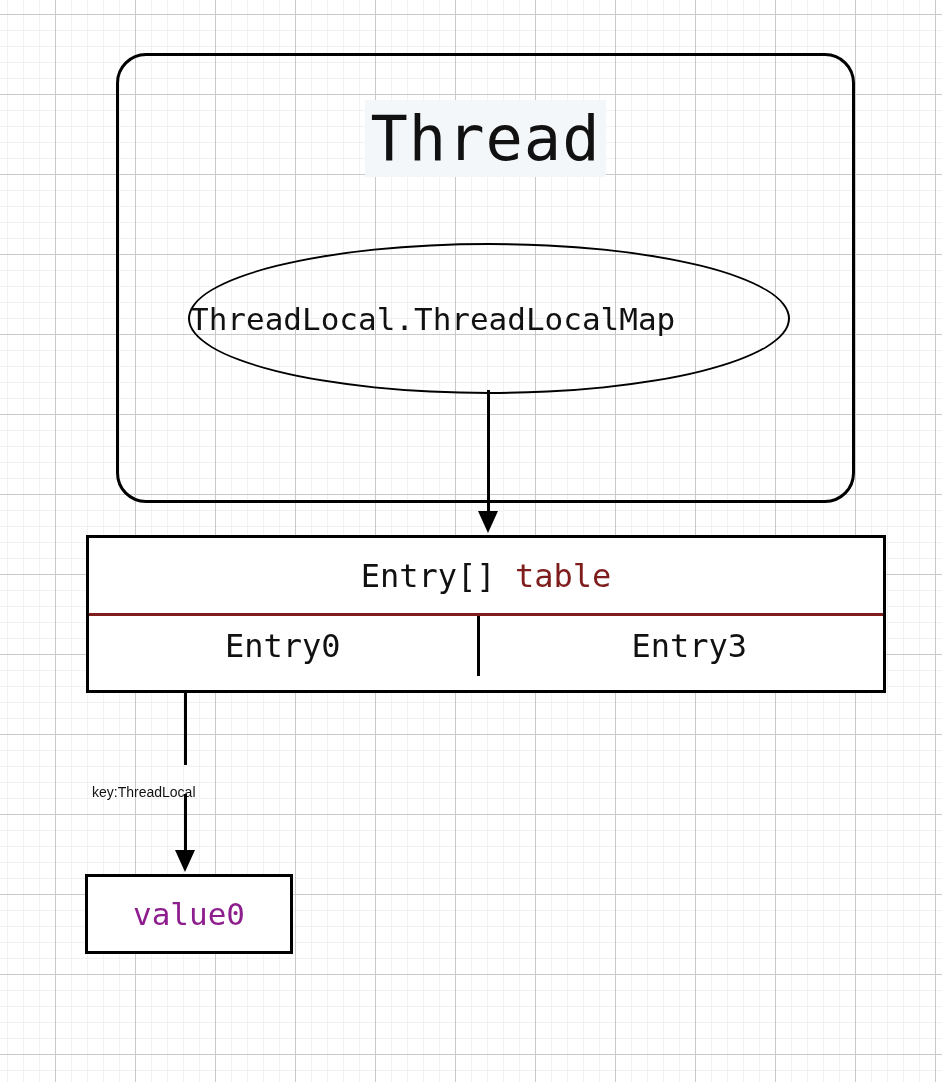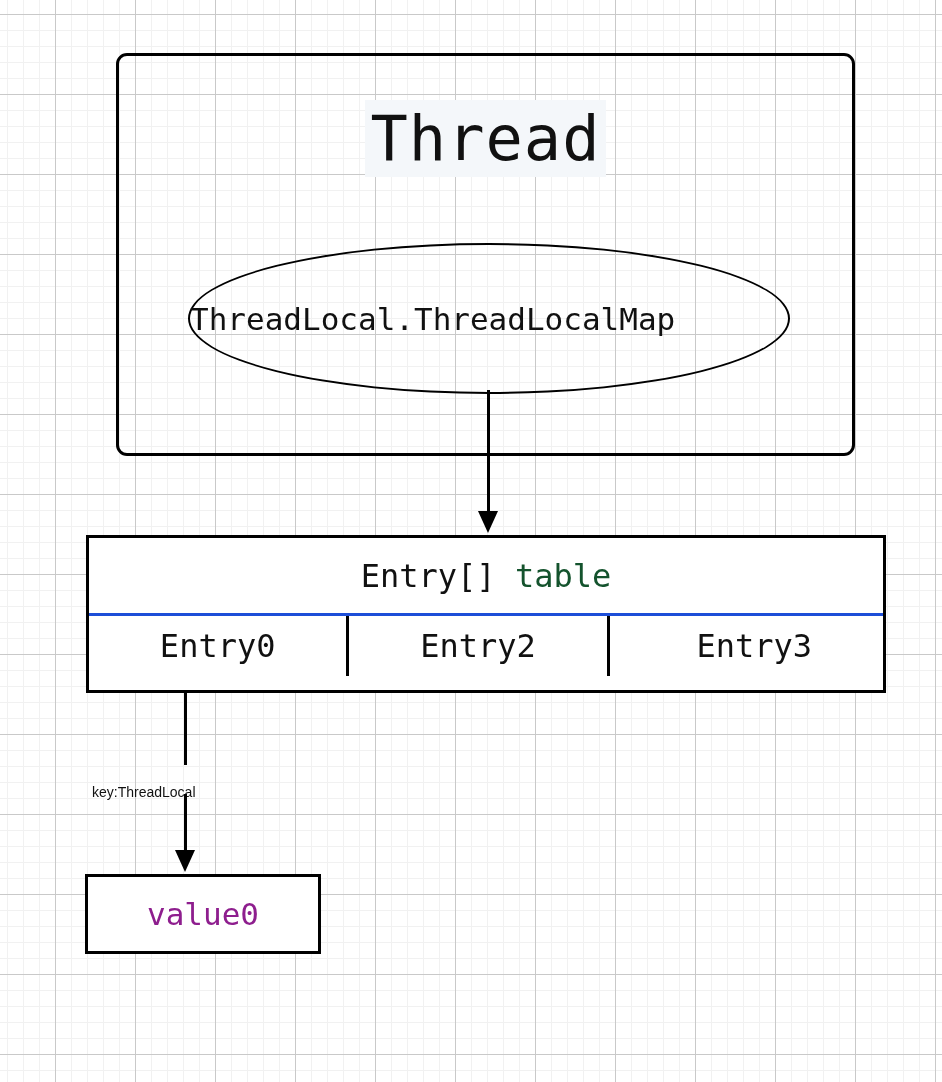--- a/index.html
+++ b/index.html
@@ -22,23 +22,23 @@
     background-position: 55px 14px, 55px 14px, 7px 14px, 7px 14px;
     font-family: "Liberation Sans", sans-serif;
   }
 
   
   .thread-box {
     position: absolute;
     left: 116px;
     top: 53px;
     width: 739px;
-    height: 403px;
+    height: 450px;
     border: 3px solid #000000;
-    border-radius: 11px;
+    border-radius: 30px;
     background: transparent;
     box-sizing: border-box;
   }
   .thread-title {
     position: absolute;
     left: 0;
     top: 44px;
     width: 100%;
     text-align: center;
     font-family: "DejaVu Sans Mono", "Liberation Mono", monospace;
@@ -100,30 +100,30 @@
     left: 86px;
     top: 535px;
     width: 800px;
     height: 158px;
     border: 3px solid #000000;
     box-sizing: border-box;
     background: #ffffff;
   }
   .table-header {
     height: 75px;
-    border-bottom: 3px solid #1d4ed8;
+    border-bottom: 3px solid #7f1d1d;
     display: flex;
     align-items: center;
     justify-content: center;
     font-family: "DejaVu Sans Mono", "Liberation Mono", monospace;
     font-size: 32px;
     color: #111111;
     white-space: nowrap;
   }
-  .token-purple { color: #14532d; }
+  .token-purple { color: #7f1d1d; }
   .table-row {
     display: flex;
     height: 60px;
   }
   .table-cell {
     flex: 1 1 0;
     display: flex;
     align-items: center;
     justify-content: center;
     border-right: 3px solid #000000;
@@ -170,21 +170,21 @@
     color: #111111;
     background: transparent;
     white-space: nowrap;
   }
 
   
   .value-box {
     position: absolute;
     left: 85px;
     top: 874px;
-    width: 236px;
+    width: 208px;
     height: 80px;
     border: 3px solid #000000;
     box-sizing: border-box;
     background: #ffffff;
     display: flex;
     align-items: center;
     justify-content: center;
   }
   .value-label {
     font-family: "DejaVu Sans Mono", "Liberation Mono", monospace;
@@ -214,23 +214,20 @@
     <div class="table-header">
       <span>Entry[]</span>
       <span>&nbsp;</span>
       <span class="token-purple">table</span>
     </div>
     <div class="table-row">
       <div class="table-cell">
         <span>Entry0</span>
       </div>
       <div class="table-cell">
-        <span>Entry2</span>
-      </div>
-      <div class="table-cell">
         <span>Entry3</span>
       </div>
     </div>
   </div>
 
   <div class="arrow2-line-top"></div>
   <div class="edge-label">key:ThreadLocal</div>
   <div class="arrow2-line-bottom"></div>
   <div class="arrow2-head"></div>
 

